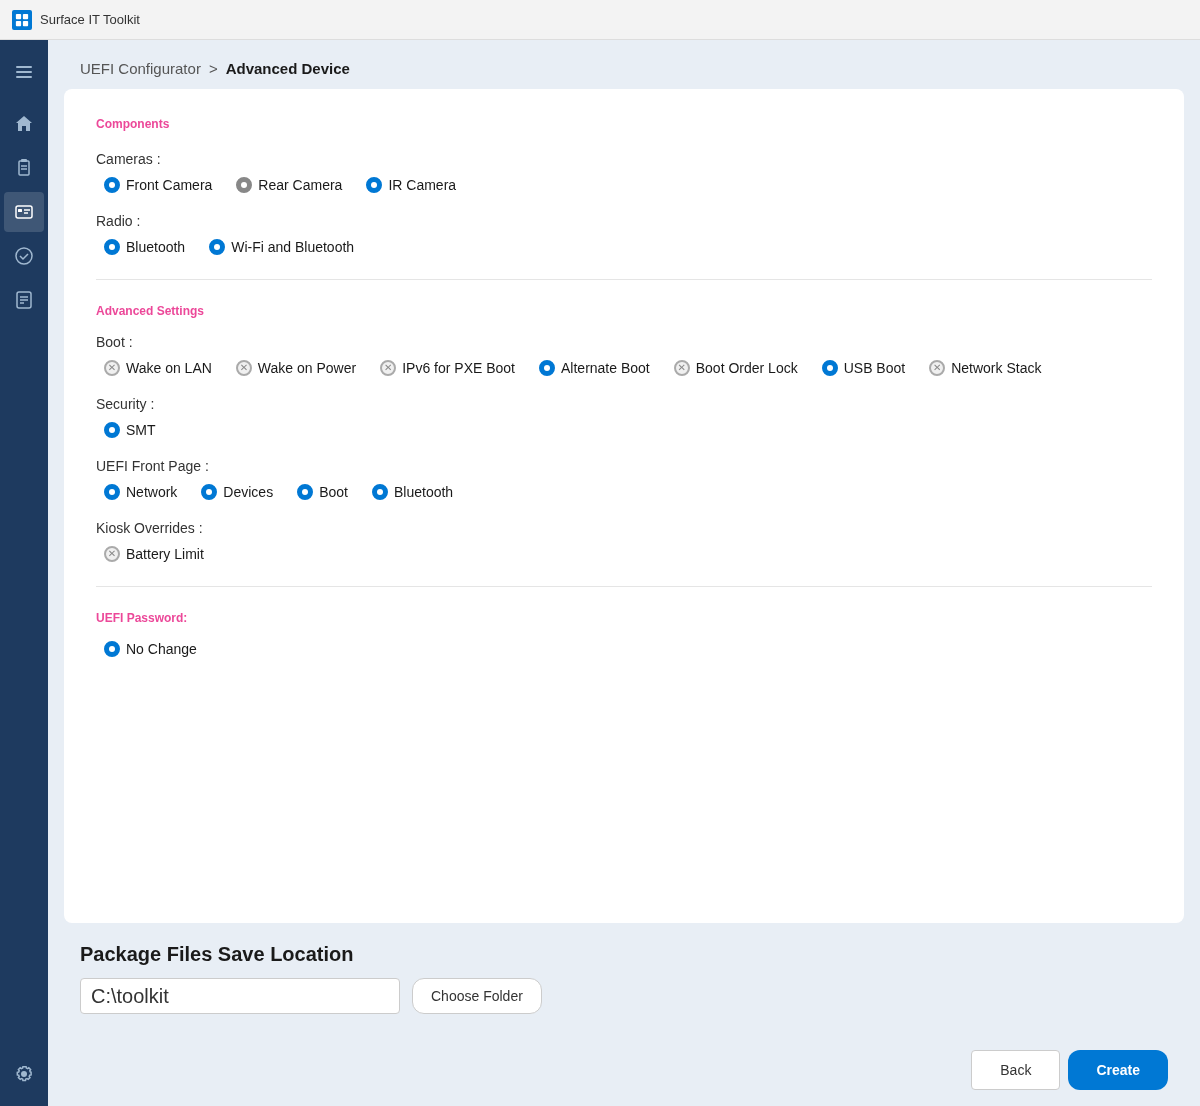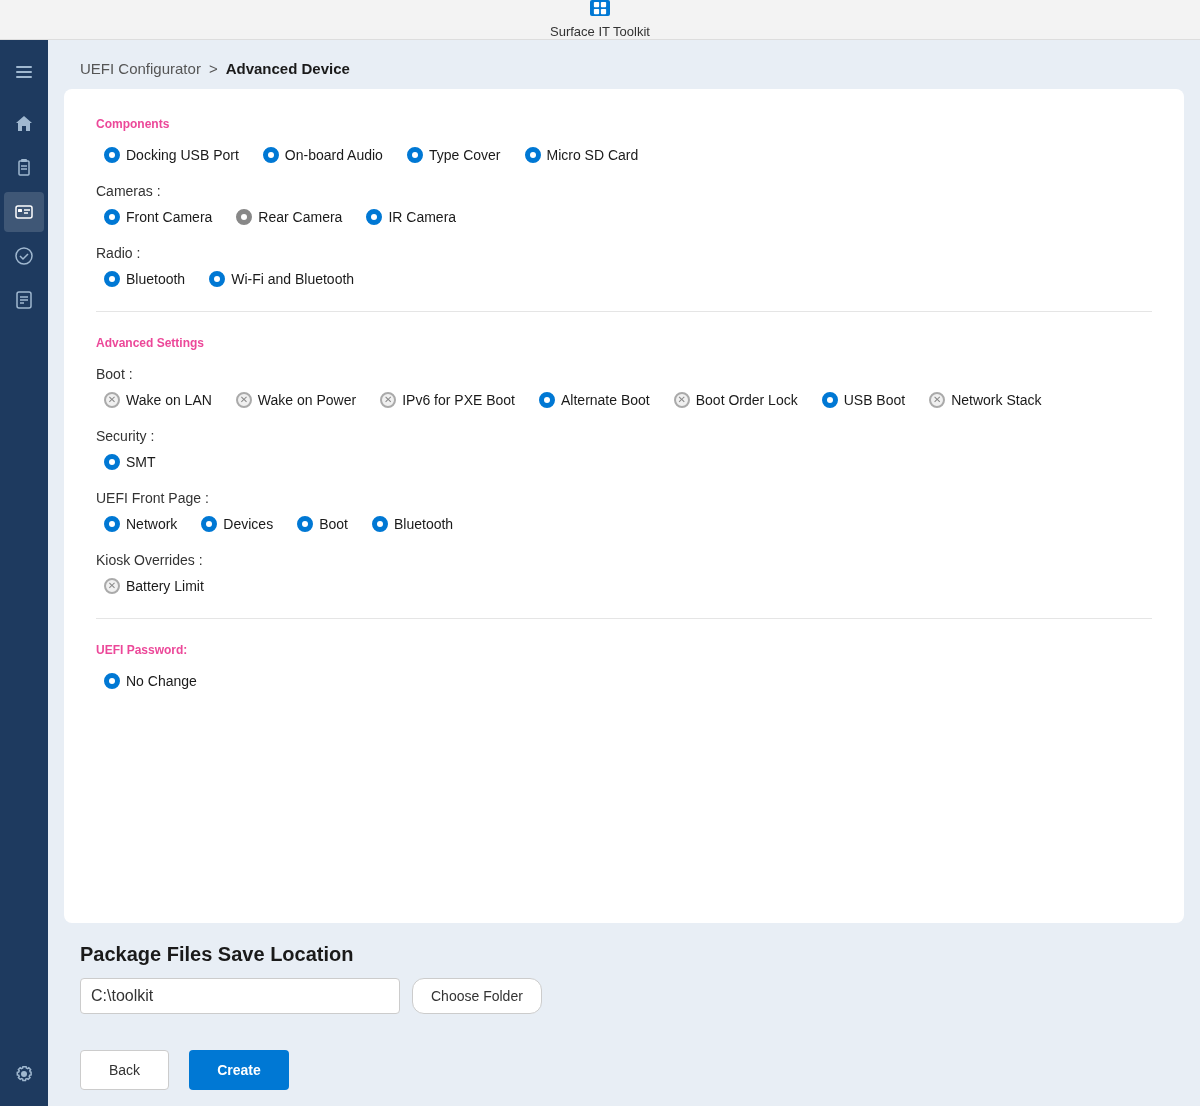--- a/index.html
+++ b/index.html
@@ -16,21 +16,20 @@
 
     
     .title-bar {
       background: #f3f3f3;
       height: 40px;
       display: flex;
       align-items: center;
       padding: 0 12px;
       gap: 8px;
       border-bottom: 1px solid #ddd;
-      flex-direction: column;
     }
     .title-bar-icon {
       width: 20px;
       height: 20px;
       background: #0078d4;
       border-radius: 2px;
       display: flex;
       align-items: center;
       justify-content: center;
     }
@@ -215,60 +214,60 @@
       align-items: center;
       gap: 12px;
     }
 
     .path-input {
       width: 320px;
       height: 36px;
       border: 1px solid #ccc;
       border-radius: 4px;
       padding: 0 10px;
-      font-size: 16px;
+      font-size: 20px;
       background: white;
       color: #333;
     }
 
     .choose-folder-btn {
       height: 36px;
       padding: 0 18px;
       border: 1px solid #ccc;
       border-radius: 12px;
       background: white;
       font-size: 14px;
       color: #333;
       cursor: pointer;
     }
 
     
     .action-row {
       display: flex;
-      justify-content: flex-start;
-      gap: 20px;
+      justify-content: flex-end;
+      gap: 8px;
       padding: 16px 32px;
     }
 
     .back-btn {
       height: 40px;
       padding: 0 28px;
       border: 1px solid #ccc;
       border-radius: 4px;
       background: white;
       font-size: 14px;
       color: #333;
       cursor: pointer;
     }
 
     .create-btn {
       height: 40px;
       padding: 0 28px;
       border: none;
-      border-radius: 4px;
+      border-radius: 12px;
       background: #0078d4;
       font-size: 14px;
       color: white;
       cursor: pointer;
       font-weight: 600;
     }
 
     
     .sidebar-bottom {
       margin-top: auto;
@@ -373,38 +372,20 @@
       <span class="breadcrumb-separator">&gt;</span>
       <span class="breadcrumb-current">Advanced Device</span>
     </div>
 
     <div class="main-card">
 
       <div class="section-group">
         <div class="section-title">Components</div>
 
         <div class="section-group">
-          <div class="options-row">
-            <div class="option-item">
-              <div class="radio-filled"></div>
-              <span>Docking USB Port</span>
-            </div>
-            <div class="option-item">
-              <div class="radio-filled"></div>
-              <span>On-board Audio</span>
-            </div>
-            <div class="option-item">
-              <div class="radio-filled"></div>
-              <span>Type Cover</span>
-            </div>
-            <div class="option-item">
-              <div class="radio-filled"></div>
-              <span>Micro SD Card</span>
-            </div>
-          </div>
         </div>
 
         <div class="section-group">
           <div class="group-label">Cameras :</div>
           <div class="options-row">
             <div class="option-item">
               <div class="radio-filled"></div>
               <span>Front Camera</span>
             </div>
             <div class="option-item">

